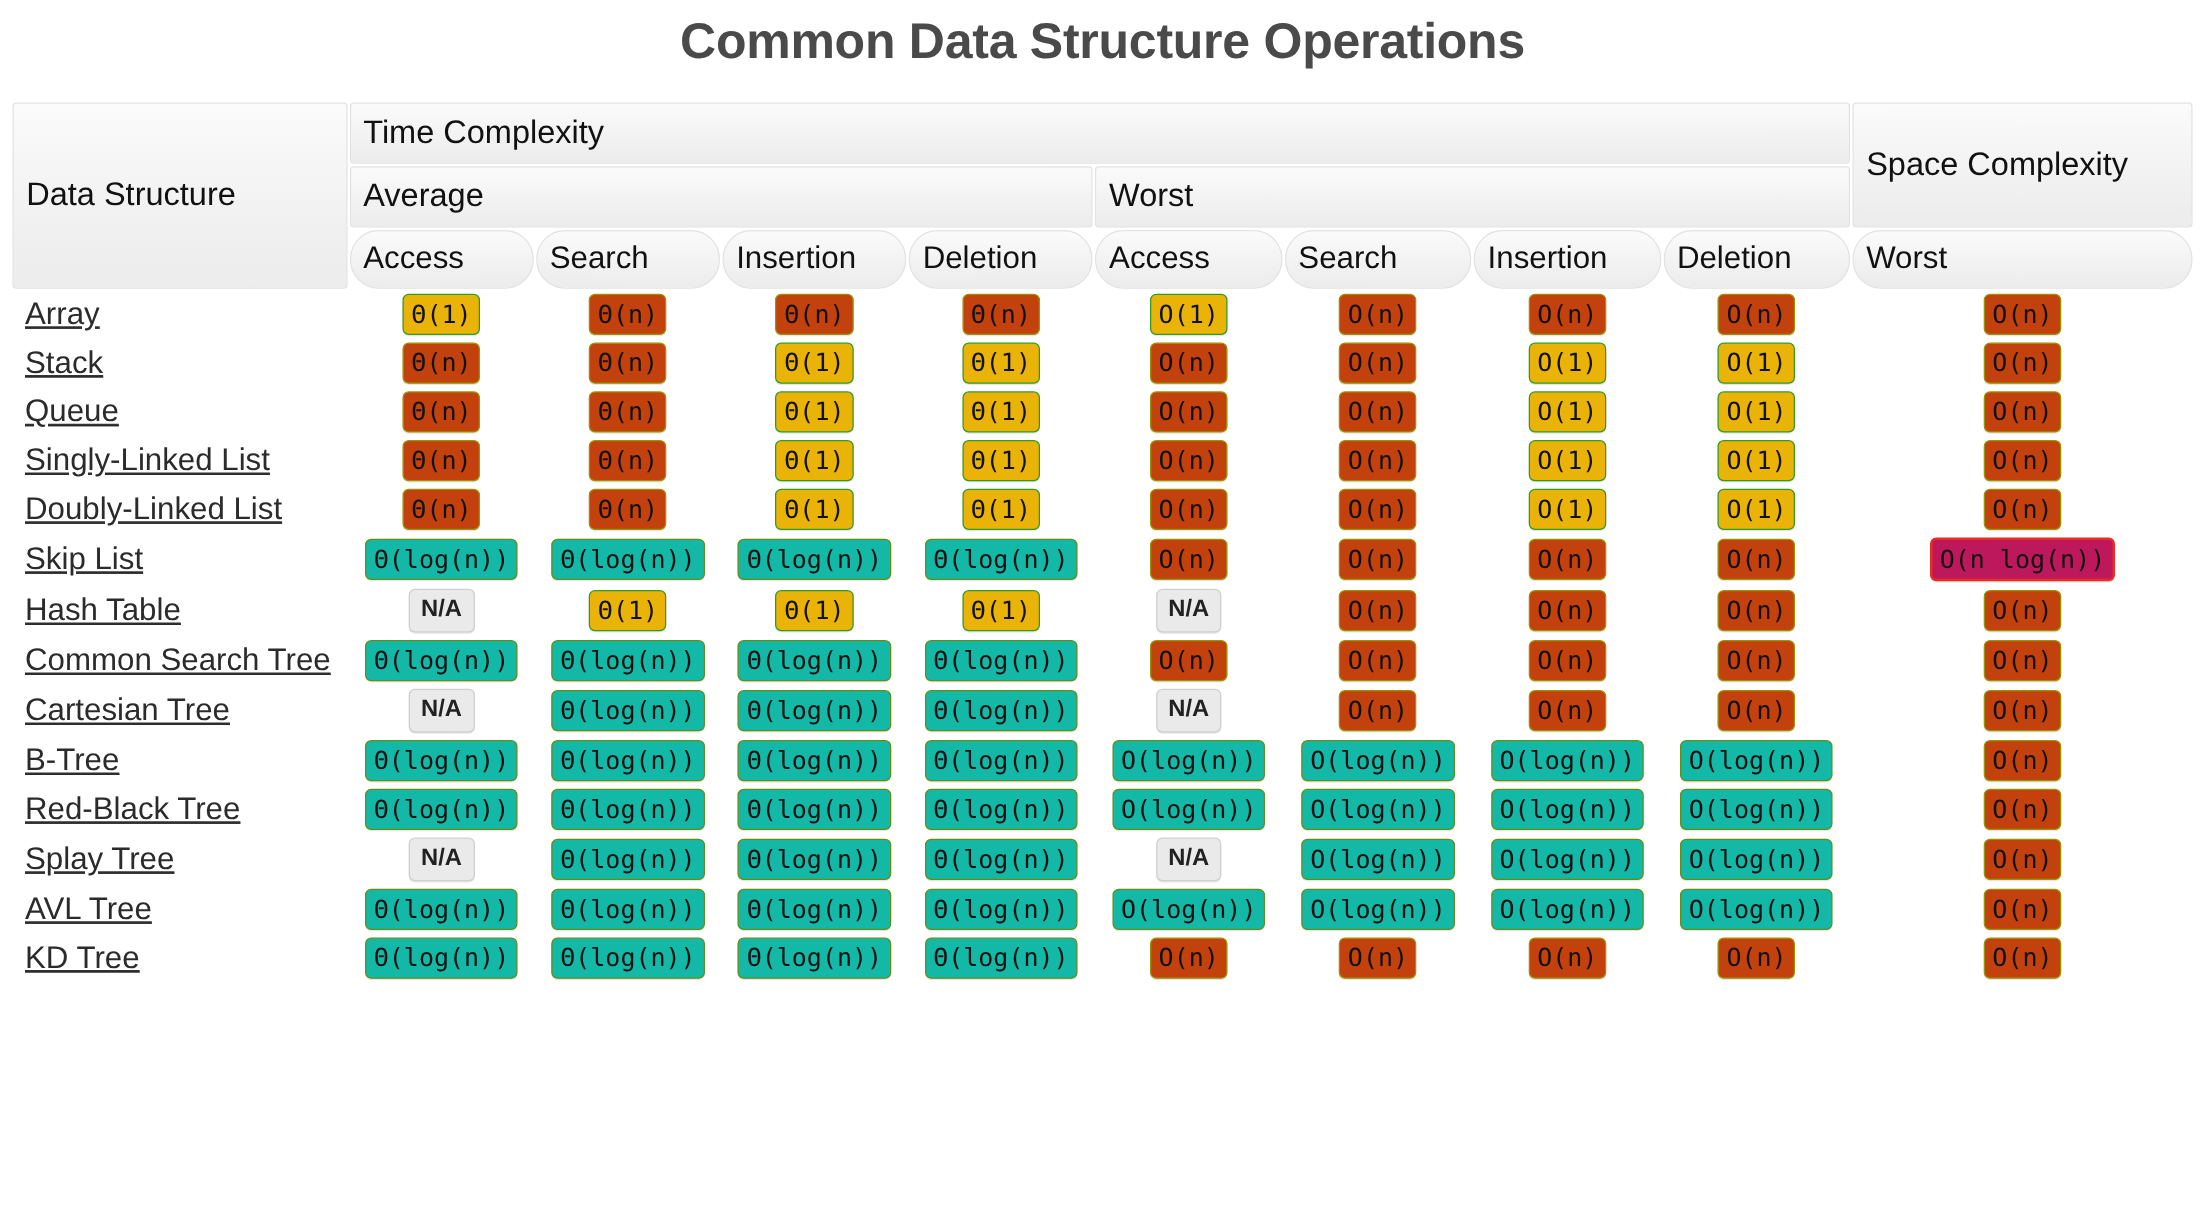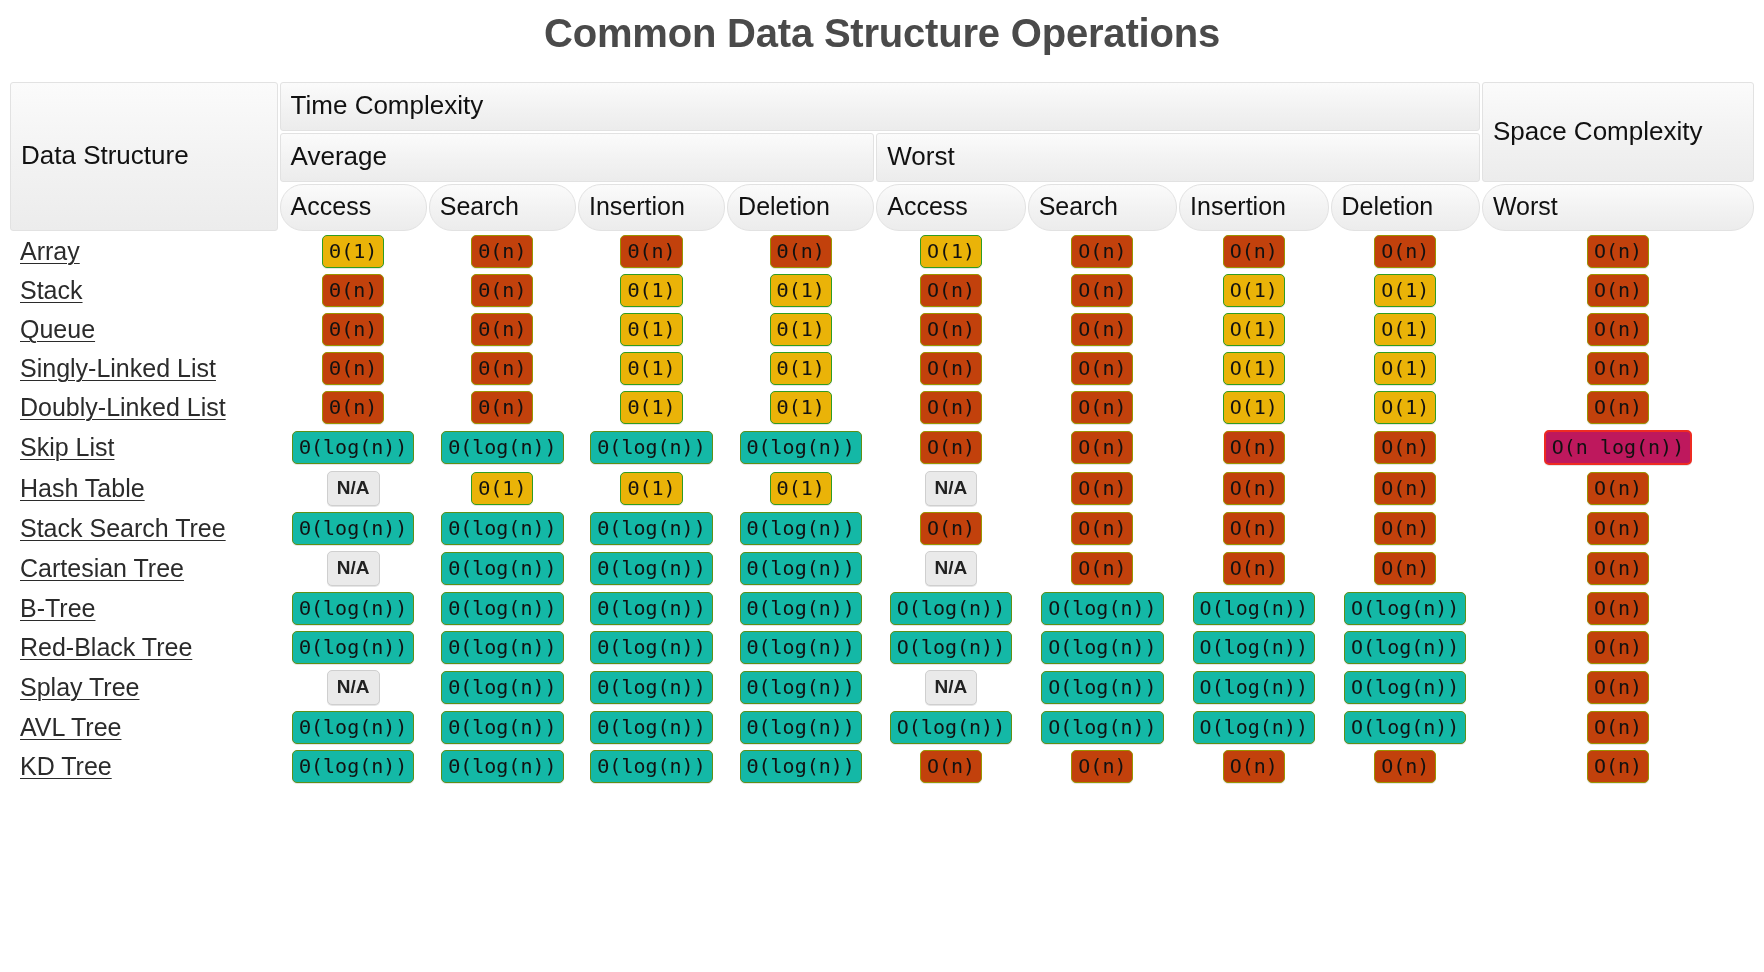--- a/index.html
+++ b/index.html
@@ -63,20 +63,21 @@
 
   
   td.rowlabel {
     font-size: 25px;
     color: #333333;
     padding: 2px 6px 2px 10px;
     white-space: nowrap;
     vertical-align: middle;
     background: transparent;
     border: none;
+    text-decoration: underline;
   }
   td.rowlabel a {
     color: #2b2b2b;
     text-decoration: underline;
     text-decoration-thickness: 1px;
     text-underline-offset: 3px;
   }
 
   
   td.cx {
@@ -255,21 +256,21 @@
             <td class="cx"><span class="badge c-green">Θ(1)</span></td>
             <td class="cx"><span class="badge c-green">Θ(1)</span></td>
             <td class="cx"><span class="badge c-green">Θ(1)</span></td>
             <td class="cx"><span class="badge c-na">N/A</span></td>
             <td class="cx"><span class="badge c-yellow">O(n)</span></td>
             <td class="cx"><span class="badge c-yellow">O(n)</span></td>
             <td class="cx"><span class="badge c-yellow">O(n)</span></td>
             <td class="cx"><span class="badge c-yellow">O(n)</span></td>
           </tr>
           <tr>
-            <td class="rowlabel"><a>Stack Search Tree</a></td>
+            <td class="rowlabel"><a>Common Search Tree</a></td>
             <td class="cx"><span class="badge c-chartreuse">Θ(log(n))</span></td>
             <td class="cx"><span class="badge c-chartreuse">Θ(log(n))</span></td>
             <td class="cx"><span class="badge c-chartreuse">Θ(log(n))</span></td>
             <td class="cx"><span class="badge c-chartreuse">Θ(log(n))</span></td>
             <td class="cx"><span class="badge c-yellow">O(n)</span></td>
             <td class="cx"><span class="badge c-yellow">O(n)</span></td>
             <td class="cx"><span class="badge c-yellow">O(n)</span></td>
             <td class="cx"><span class="badge c-yellow">O(n)</span></td>
             <td class="cx"><span class="badge c-yellow">O(n)</span></td>
           </tr>

